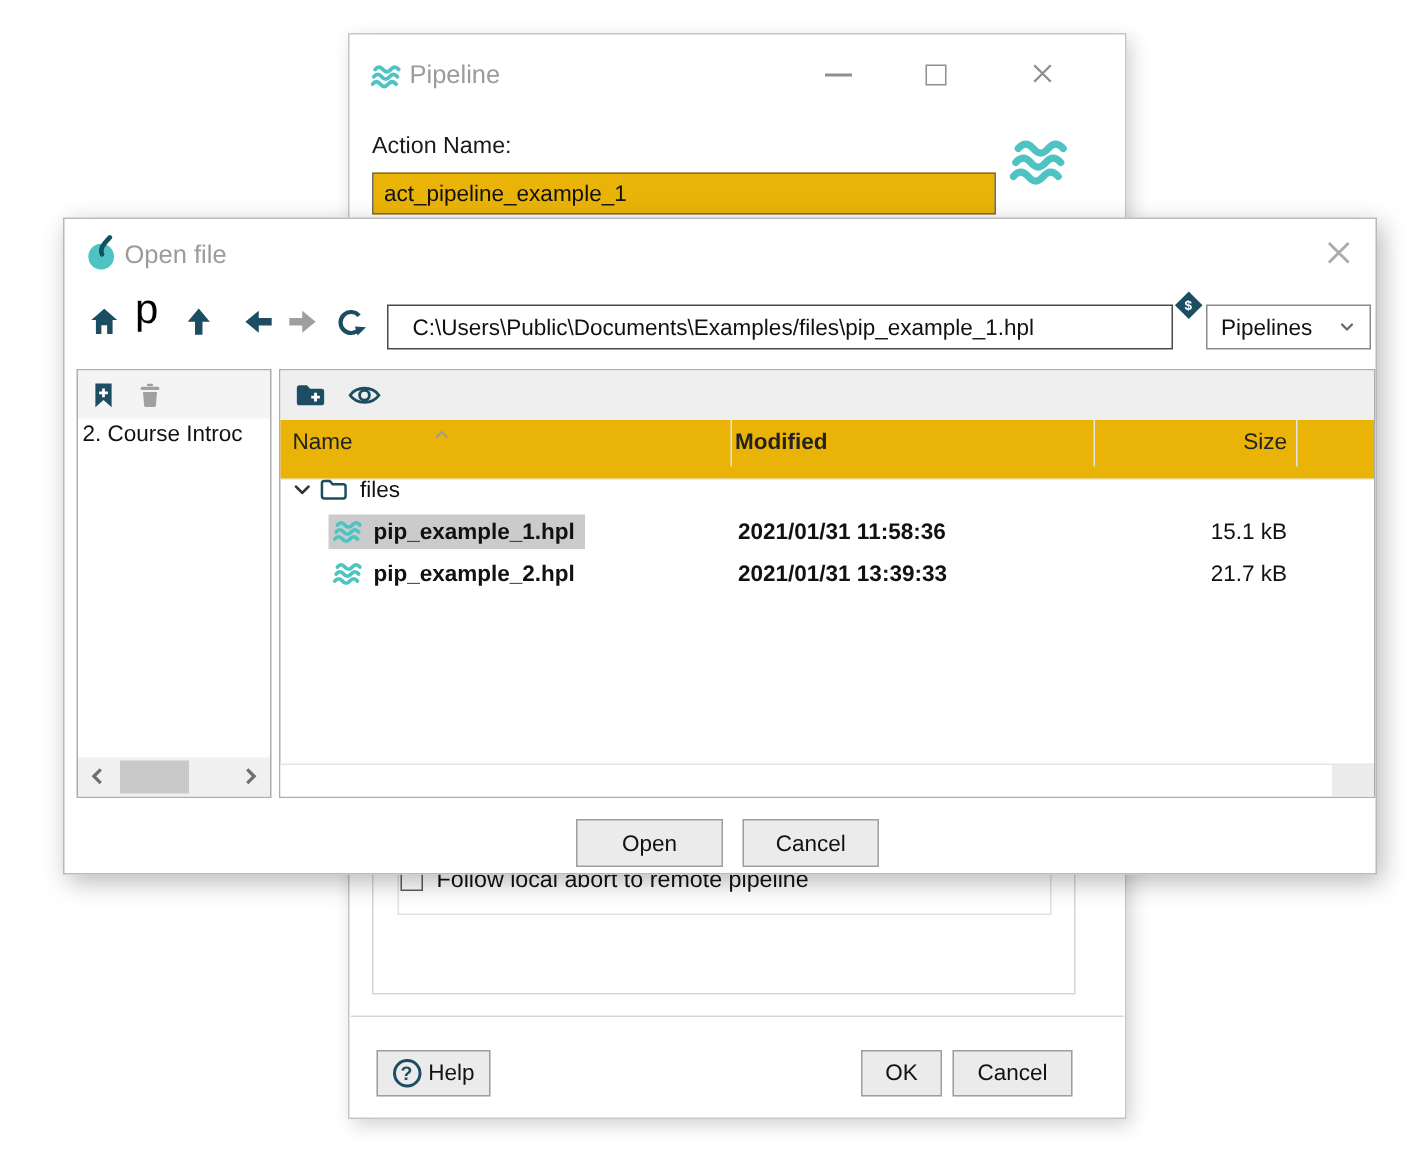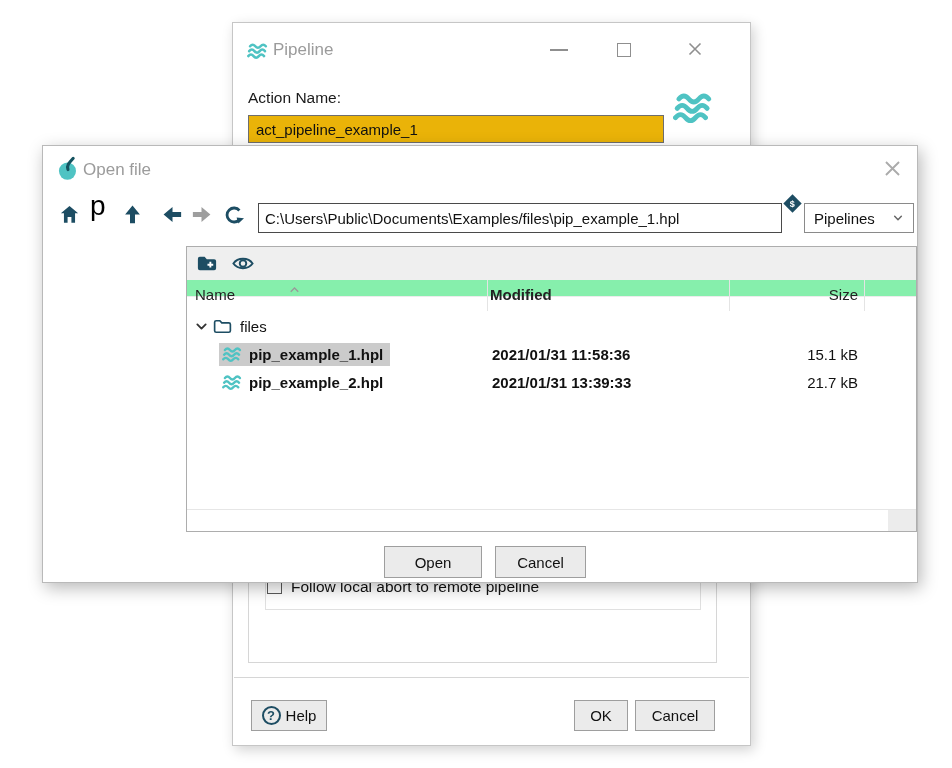--- a/index.html
+++ b/index.html
@@ -40,21 +40,21 @@
     border-color:#b9b9b9; box-shadow:3px 5px 16px rgba(0,0,0,.28); }
   .of-title-icon { left:13px; top:10px; }
   .of-title { left:40px; top:14px; font-size:17px; color:#9b9b9b;text-align:right; }
   .of-close { left:840px; top:13px; color:#ababab; }
   .tb-icon { position:absolute; top:57px; color:#1d4d63; cursor:default; }
   .tb-home { left:15px; } .tb-up { left:78px; } .tb-back { left:118px; }
   .tb-fwd { left:147px; color:#9e9e9e; } .tb-refresh { left:179px; }
   .tb-p { left:47px; top:46px; font-size:28px; color:#000; line-height:1; }
   .flip-x { transform:scaleX(-1); } .rot-up { transform:rotate(-90deg); }
   .path-input { left:215px; top:57px; width:524px; height:30px; border:1px solid #4a4a4a;
-    font-size:15px; padding:0 6px; font-family:"Liberation Sans",sans-serif; color:#111; background:#fff; }
+    font-size:15px; padding:0 16px; font-family:"Liberation Sans",sans-serif; color:#111; background:#fff; }
   .var-diamond { left:743px; top:51px; width:13px; height:13px; background:#1d4d63; transform:rotate(45deg);
     display:flex; align-items:center; justify-content:center; }
   .var-diamond span { transform:rotate(-45deg); color:#fff; font-size:9px; font-weight:bold; }
   .filter-dd { left:761px; top:57px; width:110px; height:30px; border:1px solid #8a8a8a; background:#fff;
     display:flex; align-items:center; justify-content:space-between; padding:0 9px; font-size:15px; color:#111; cursor:default; }
   .filter-dd .icon { color:#666; }
 
   .bm-panel { left:8px; top:100px; width:130px; height:286px; border:1px solid #adadad; background:#fff; }
   .bm-toolbar { position:absolute; left:0; right:0; top:0; height:32px; background:#f4f4f4; }
   .bm-add { position:absolute; left:7px; top:6px; color:#1d4d63; }
@@ -63,21 +63,21 @@
     white-space:nowrap; overflow:hidden; }
   .bm-hscroll { position:absolute; left:0; right:0; bottom:0; height:26px; background:#f0f0f0; }
   .bm-hscroll .chev-l { position:absolute; left:6px; top:5px; color:#6f6f6f; }
   .bm-hscroll .chev-r { position:absolute; right:6px; top:5px; color:#6f6f6f; }
   .bm-thumb { position:absolute; left:28px; top:2px; width:46px; height:22px; background:#c9c9c9; }
 
   .fb-panel { left:143px; top:100px; width:731px; height:286px; border:1px solid #adadad; background:#fff; }
   .fb-toolbar { position:absolute; left:0; right:0; top:0; height:33px; background:#efefef; }
   .fb-newfolder { position:absolute; left:8px; top:5px; color:#1d4d63; }
   .fb-eye { position:absolute; left:44px; top:5px; color:#1d4d63; }
-  .fb-header { position:absolute; left:0; right:0; top:33px; height:17px; background:#86efac; border-bottom:1px solid #ececec; font-size:15px; color:#222; }
+  .fb-header { position:absolute; left:0; right:0; top:33px; height:40px; background:#eab308; border-bottom:1px solid #ececec; font-size:15px; color:#222; }
   .fb-header .hname { position:absolute; left:8px; top:6px; }
   .fb-header .hsort { position:absolute; left:100px; top:3px; color:#999; }
   .fb-header .hmod { position:absolute; left:303px; top:6px;font-weight:bold; }
   .fb-header .hsize { position:absolute; right:58px; top:6px; }
   .hsep { position:absolute; top:0; width:1px; height:31px; background:#e4e4e4; }
   .fb-rows { position:absolute; left:0; right:0; top:65px; }
   .frow { position:relative; height:28px; font-size:15px; display:flex; align-items:center; }
   .frow .twisty { margin-left:7px; color:#333; }
   .frow .foldicon { margin-left:3px; color:#1d4d63; }
   .frow .flabel { margin-left:7px; }
@@ -242,20 +242,48 @@
     </span>
   <div class="abs filter-dd">
     <span>Pipelines</span>
     <span class="icon">
         <svg width="12" height="12">
           <use href="#sym-chevron-down"></use>
         </svg>
       </span>
   </div>
 
+  <div class="abs bm-panel">
+    <div class="bm-toolbar">
+      <span class="icon bm-add">
+          <svg width="20" height="21">
+            <use href="#sym-bookmark-plus"></use>
+          </svg>
+        </span>
+      <span class="icon bm-trash">
+          <svg width="20" height="21">
+            <use href="#sym-trash"></use>
+          </svg>
+        </span>
+    </div>
+    <div class="bm-item">2. Course Introc</div>
+    <div class="bm-hscroll">
+      <span class="icon chev-l">
+          <svg width="15" height="15">
+            <use href="#sym-chevron-left"></use>
+          </svg>
+        </span>
+      <span class="bm-thumb"></span>
+      <span class="icon chev-r">
+          <svg width="15" height="15">
+            <use href="#sym-chevron-right"></use>
+          </svg>
+        </span>
+    </div>
+  </div>
 
   <div class="abs fb-panel">
     <div class="fb-toolbar">
       <span class="icon fb-newfolder">
           <svg width="24" height="23">
             <use href="#sym-folder-plus"></use>
           </svg>
         </span>
       <span class="icon fb-eye">
           <svg width="24" height="23">

